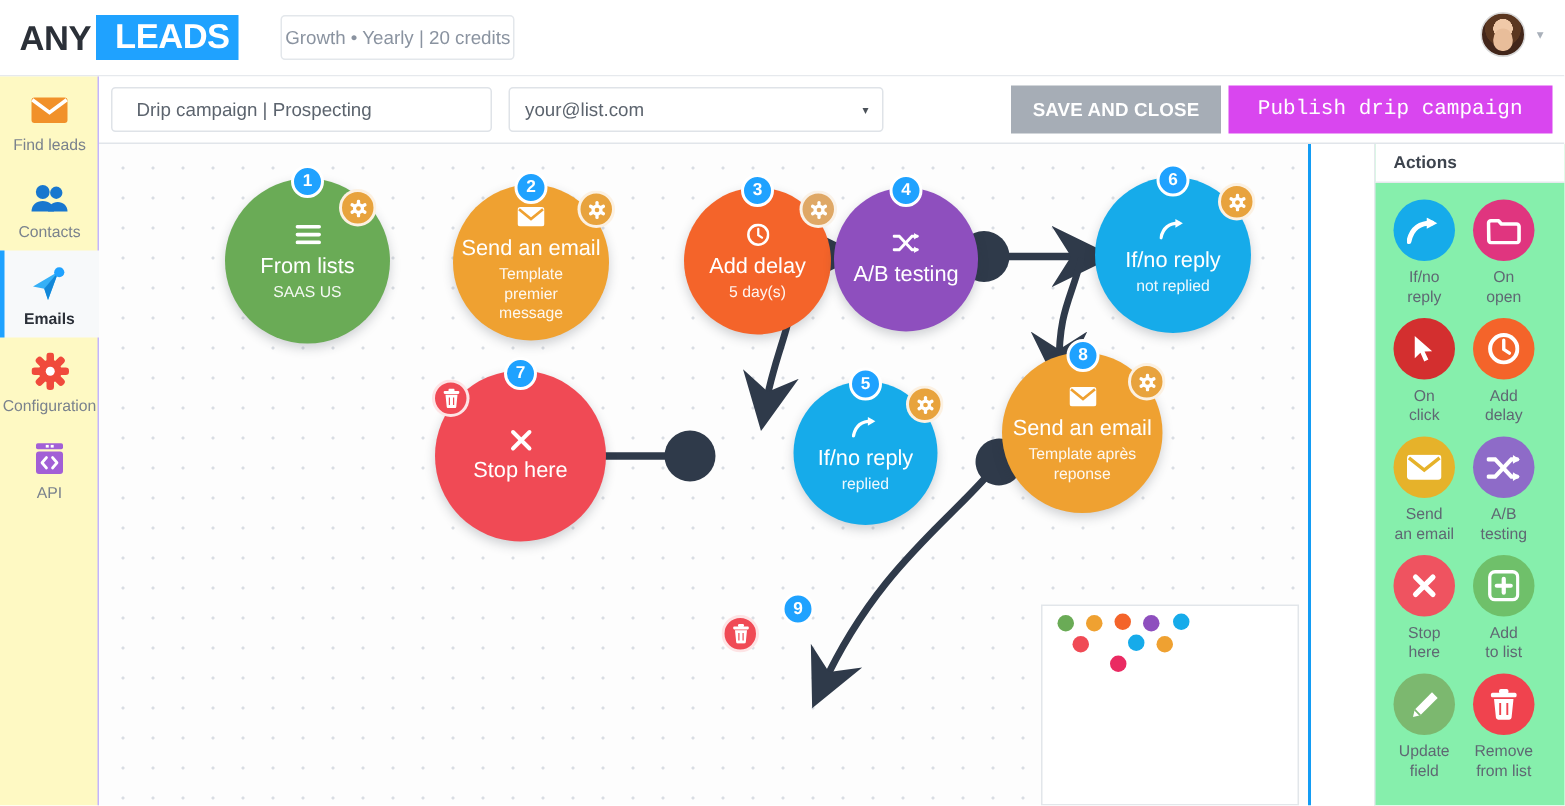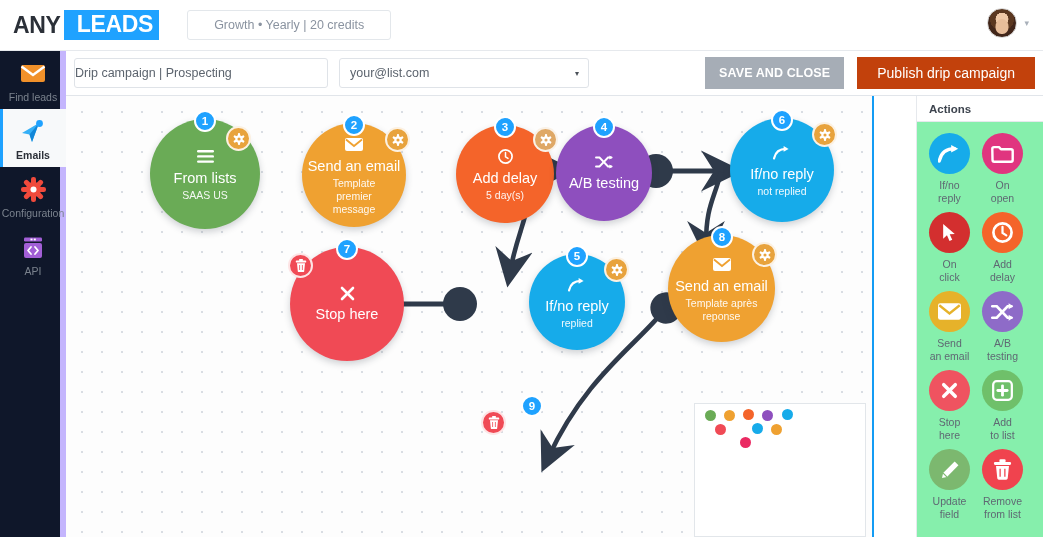--- a/index.html
+++ b/index.html
@@ -14,39 +14,39 @@
   .topbar {
     position: absolute; left: 0; top: 0; width: 1043px; height: 51px;
     background: #ffffff; border-bottom: 1px solid #e6e9ed;
     display: flex; align-items: center;
   }
   .brand { margin-left: 13px; display: flex; align-items: center; font-weight: bold; font-size: 23px; letter-spacing: -0.3px; }
   .brand .any { color: #2b3038; }
   .brand .leads { color: #ffffff; background: #1fa2ff; padding: 1px 6px 2px 13px; margin-left: 3px; }
   .plan-pill {
     margin-left: 28px; border: 1px solid #e3e7eb; border-radius: 3px;
-    height: 30px; display: flex; align-items: center; padding: 0 26px;
+    height: 30px; display: flex; align-items: center; padding: 0 2px;
     font-size: 12.5px; color: #8a93a0;
   }
   .avatar-wrap { position: absolute; right: 14px; top: 8px; display: flex; align-items: center; }
   .avatar {
     width: 30px; height: 30px; border-radius: 50%;
     background: radial-gradient(circle at 50% 36%, #f0c9a8 0 28%, #5b3720 29% 52%, #42261a 53% 100%);
     border: 1px solid #d8d8d8; overflow: hidden; position: relative;
   }
   .avatar::after{
     content:""; position:absolute; left:50%; top:34%; width:13px; height:15px;
     transform:translateX(-50%); border-radius:50% 50% 45% 45%; background:#e8bd9a;
   }
   .chev { margin-left: 7px; font-size: 9px; color: #a9b0ba; }
 
   
   .leftnav {
     position: absolute; left: 0; top: 51px; width: 66px; height: 486px;
-    background: #0f172a; border-right: 6px solid #c4b5fd;
+    background: #fef9c3; border-right: 1px solid #c4b5fd;
   }
   .nav-item {
     position: relative; width: 66px; height: 58px;
     display: flex; flex-direction: column; align-items: center; justify-content: center;
     cursor: pointer; padding-top: 4px;
   }
   .nav-item .nlabel { font-size: 10.5px; color: #7a828d; margin-top: 5px; }
   .nav-item.active { background: #f7f9fa; }
   .nav-item.active .nlabel { color: #2b3038; font-weight: bold; }
   .nav-item.active::before {
@@ -55,39 +55,39 @@
   .nav-icon { width: 26px; height: 24px; display: flex; align-items: center; justify-content: center; }
 
   
   .toolbar {
     position: absolute; left: 66px; top: 51px; width: 977px; height: 45px;
     background: #ffffff; border-bottom: 1px solid #e1e5ea;
     display: flex; align-items: center; padding: 0 8px;
   }
   .tb-input {
     width: 254px; height: 30px; border: 1px solid #dfe3e8; border-radius: 3px;
-    font-size: 12.5px; color: #5c646e; padding: 0 0;
+    font-size: 12.5px; color: #5c646e; padding: 0 16px;
     font-family: "Liberation Sans", sans-serif; background: #fff;
   }
   .tb-select {
     position: relative; margin-left: 11px; width: 250px; height: 30px;
     border: 1px solid #dfe3e8; border-radius: 3px; background: #fff;
     display: flex; align-items: center; padding: 0 10px; font-size: 12.5px; color: #5c646e;
   }
   .tb-select .caret { position: absolute; right: 9px; font-size: 8px; color: #4b5159; }
   .tb-spacer { flex: 1; }
   .btn-save {
     height: 32px; background: #a6adb6; color: #ffffff; border: none;
     font-size: 12.5px; font-weight: bold; padding: 2px 14px; letter-spacing: .1px;
     font-family: "Liberation Sans", sans-serif; cursor: pointer;
   }
   .btn-publish {
-    height: 32px; background: #c2410c; color: #ffffff; border: none;
-    font-size: 14px; padding: 0 20px; margin-left: 13px;
-    font-family: Liberation Sans, sans-serif; cursor: pointer;
+    height: 32px; background: #d946ef; color: #ffffff; border: none;
+    font-size: 14px; padding: 0 20px; margin-left: 5px;
+    font-family: Liberation Mono, monospace; cursor: pointer;
   }
 
   
   .canvas {
     position: absolute; left: 66px; top: 96px; width: 808px; height: 441px;
     background-color: #fdfdfd;
     background-image: radial-gradient(#d9dde3 1px, transparent 1.1px);
     background-size: 20px 20px; background-position: 6px 6px;
     border-right: 2px solid #139cf4;
     overflow: hidden;
@@ -165,20 +165,31 @@
     <div class="nav-item">
       <span class="nav-icon">
         <svg width="26" height="19" viewBox="0 0 26 19">
           <rect x="1" y="1" width="24" height="17" rx="2" fill="#f1912a"></rect>
           <path d="M1.5 2.5 L13 11 L24.5 2.5" stroke="#ffffff" stroke-width="2.4" fill="none"></path>
         </svg>
       </span>
       <span class="nlabel">Find leads</span>
     </div>
 
+    <div class="nav-item">
+      <span class="nav-icon">
+        <svg width="26" height="20" viewBox="0 0 26 20">
+          <circle cx="8.5" cy="6" r="4.6" fill="#1877cf"></circle>
+          <circle cx="17.5" cy="6.5" r="4.1" fill="#1877cf"></circle>
+          <path d="M1 19c0-4.4 3.4-7 7.5-7s7.5 2.6 7.5 7z" fill="#1877cf"></path>
+          <path d="M12 19c0-4 3-6.4 6.5-6.4S25 15 25 19z" fill="#1877cf"></path>
+        </svg>
+      </span>
+      <span class="nlabel">Contacts</span>
+    </div>
 
     <div class="nav-item active">
       <span class="nav-icon">
         <svg width="26" height="24" viewBox="0 0 26 24">
           <path d="M2 13 L19 3 L12 22 L9.5 14.5 Z" fill="#35b0f7"></path>
           <path d="M19 3 L9.5 14.5 L12 22 Z" fill="#1287d8"></path>
           <circle cx="19.5" cy="3.5" r="3.4" fill="#1fa2ff"></circle>
         </svg>
       </span>
       <span class="nlabel">Emails</span>

